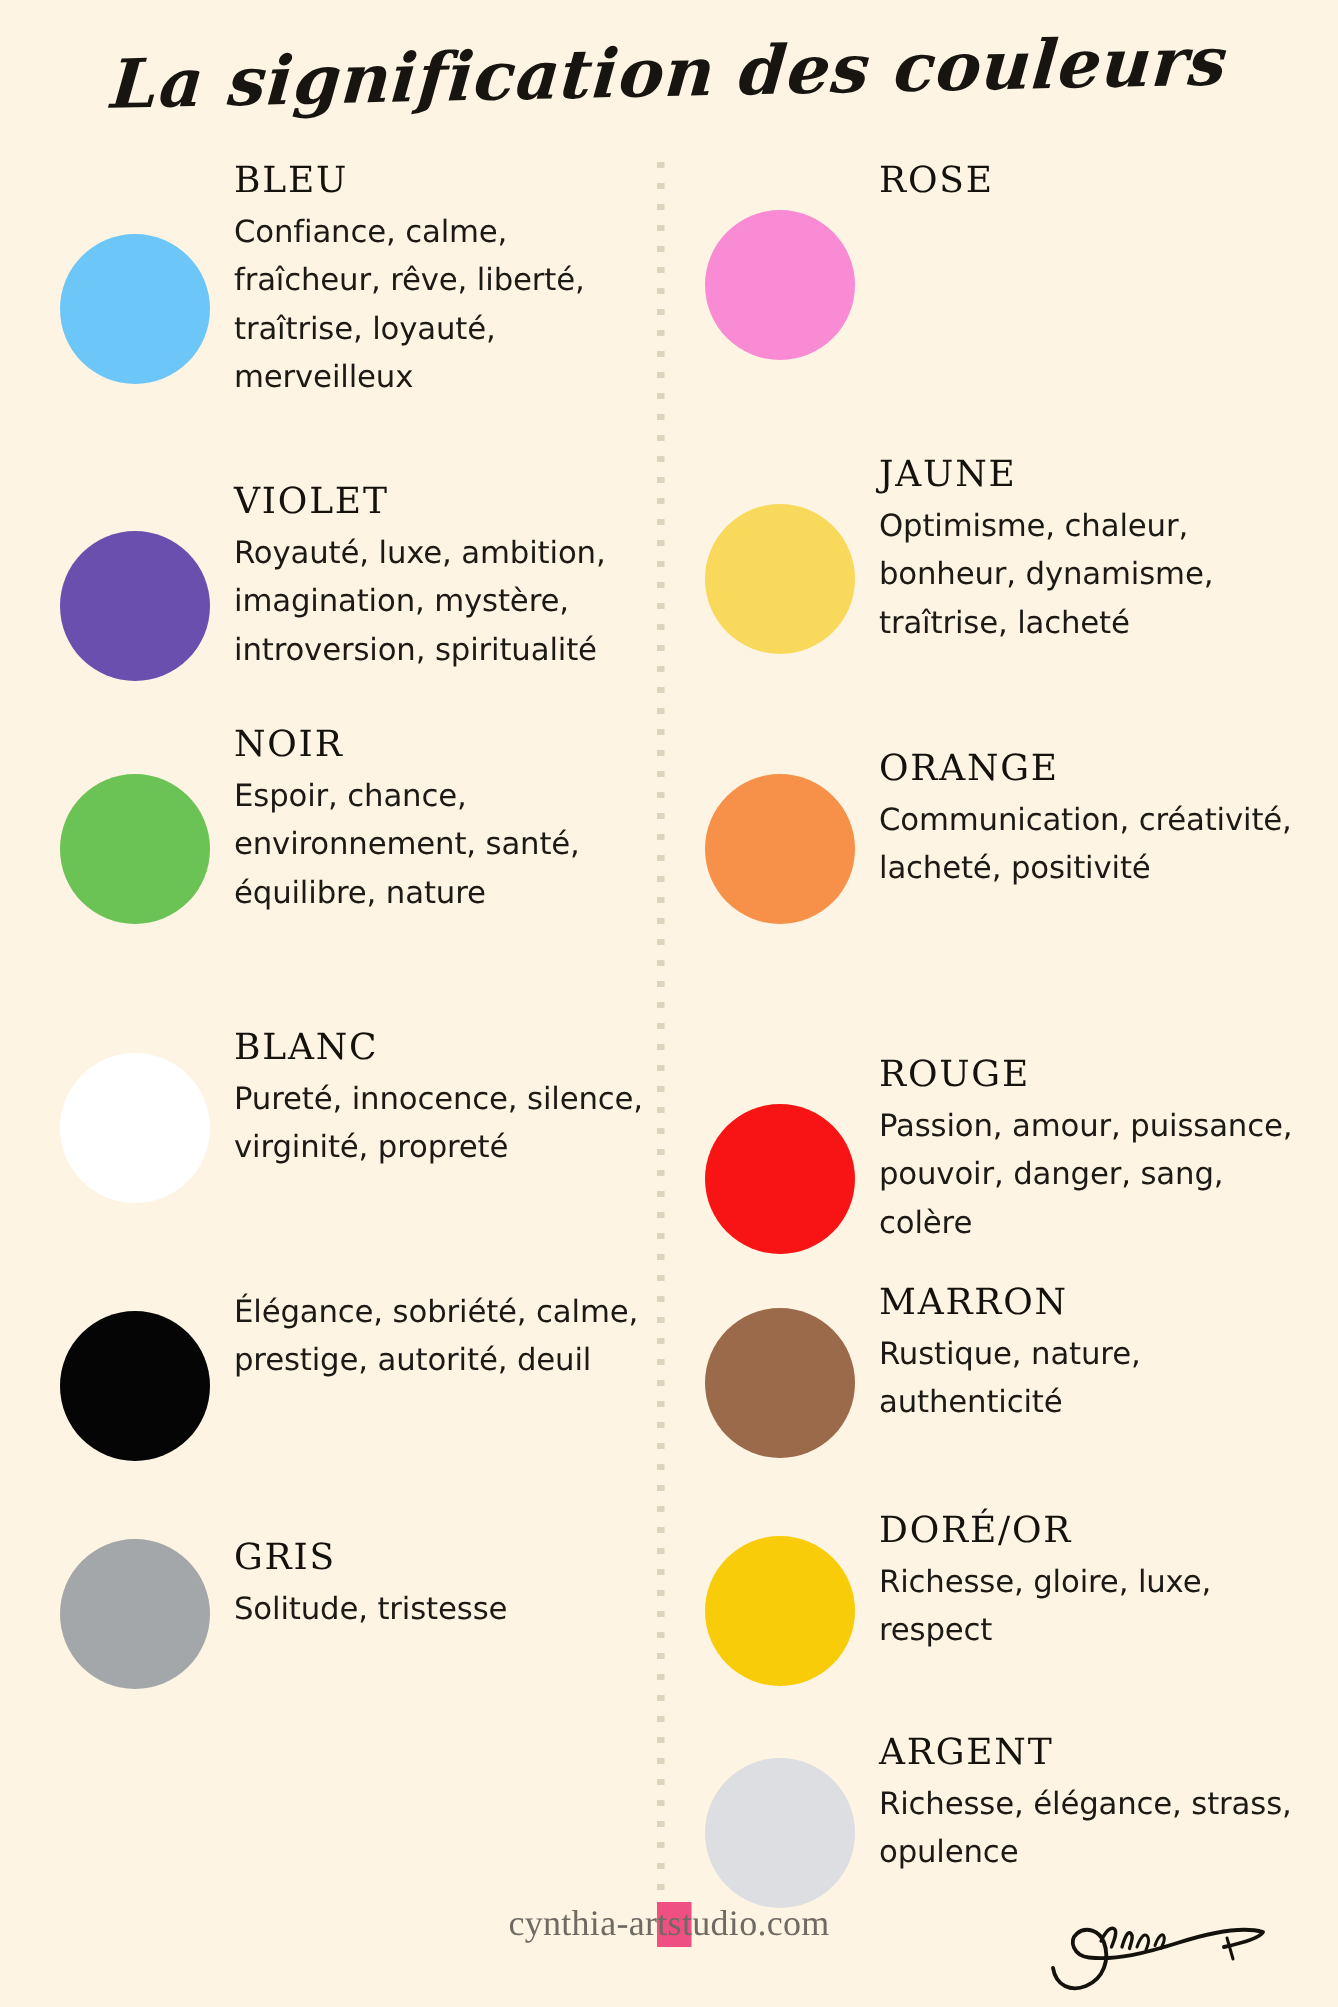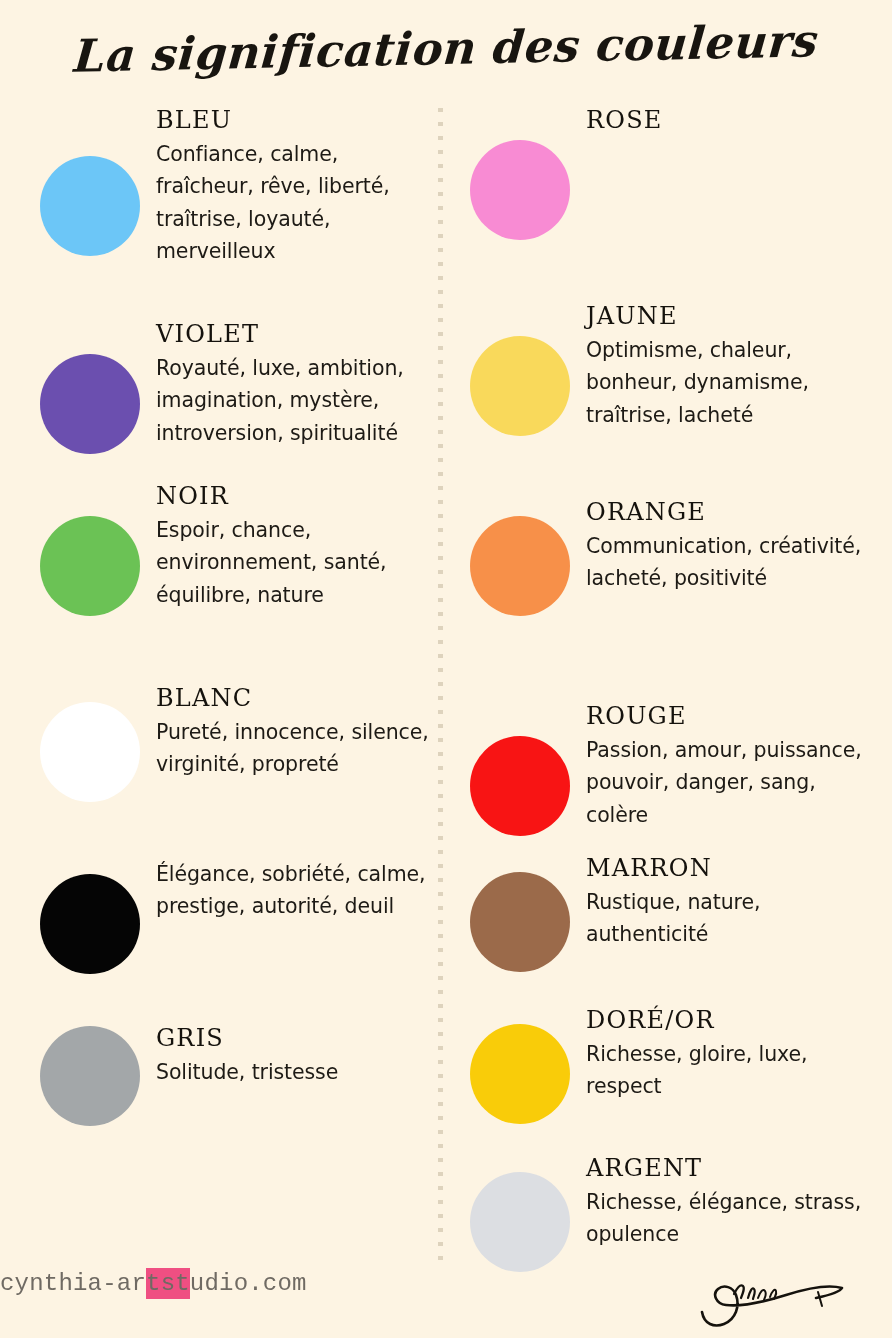--- a/index.html
+++ b/index.html
@@ -117,21 +117,22 @@
     left: 0;
     bottom: 0;
     width: 892px;
     height: 80px;
   }
   .site {
     position: absolute;
     left: 0;
     top: 12px;
     width: 892px;
-    font-family: Liberation Mono, monospace;
+    text-align: center;
+    font-family: Liberation Serif, serif;
     font-size: 24px;
     color: #6f6a63;
     letter-spacing: 0.2px;
   }
   .site .hl {
     background: #ef4f82;
     color: #6f6a63;
     padding: 2px 0;
   }
   .signature {

